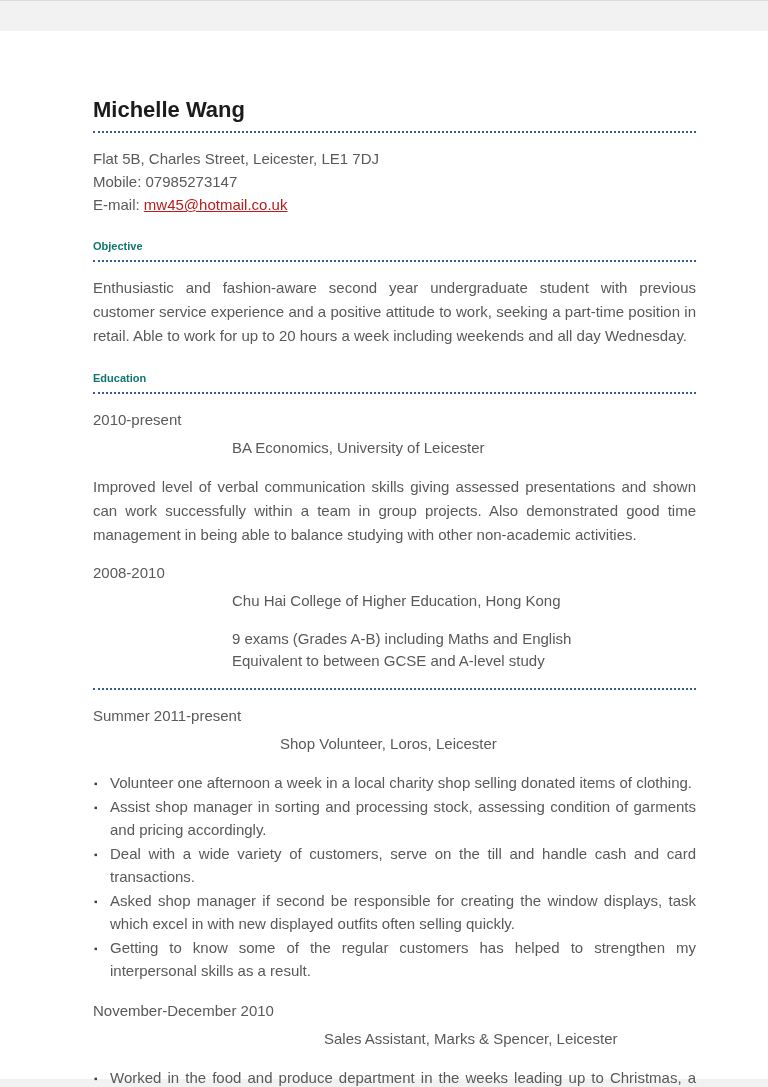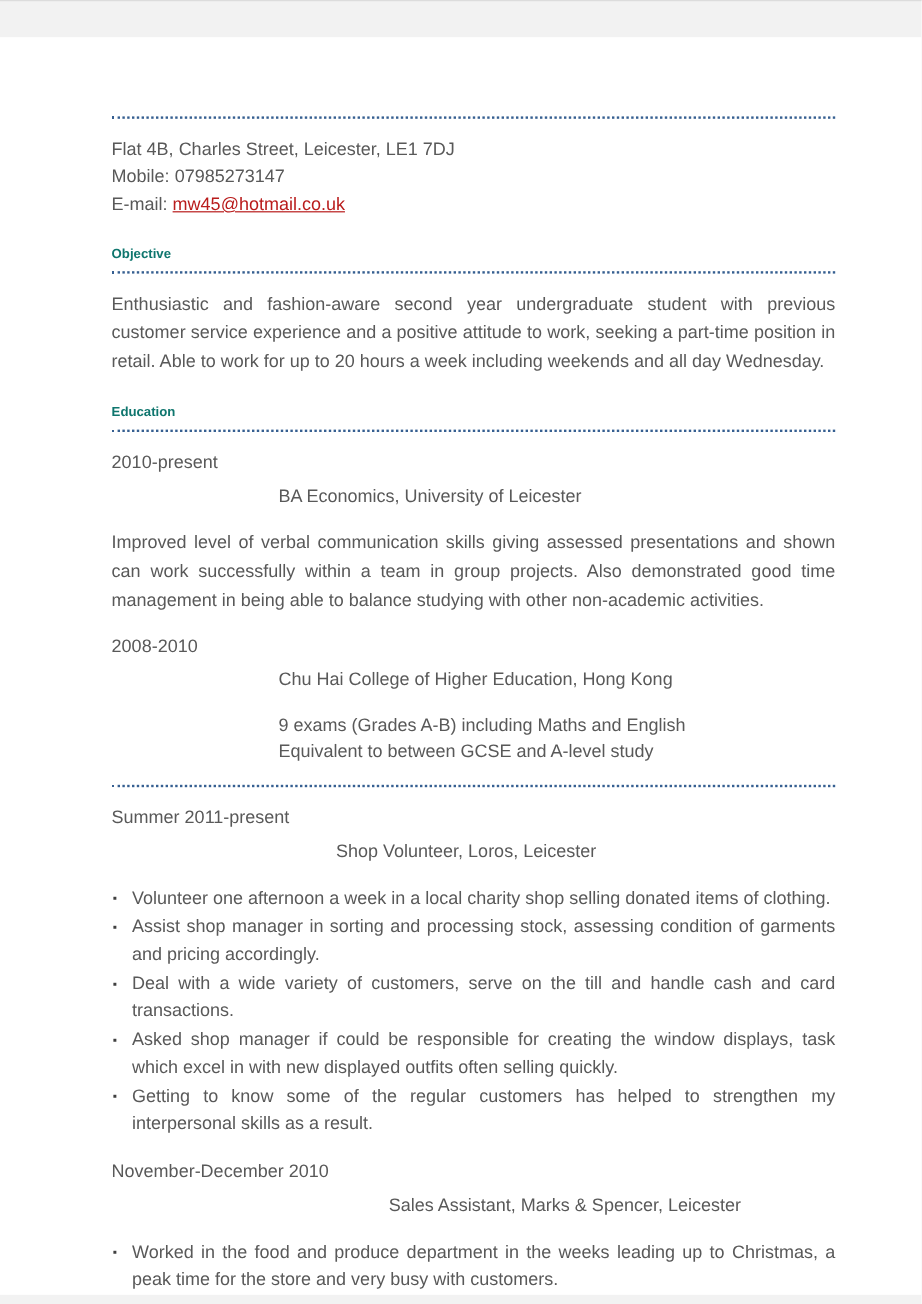--- a/index.html
+++ b/index.html
@@ -78,24 +78,25 @@
     top:1px;
     font-size:10px;
     color:#404040;
   }
 </style>
 </head>
 <body>
 
 <div class="sheet">
 
+  <div class="name">Michelle Wang</div>
   <div class="rule"></div>
 
   <div class="contact">
-    <p>Flat 4B, Charles Street, Leicester, LE1 7DJ</p>
+    <p>Flat 5B, Charles Street, Leicester, LE1 7DJ</p>
     <p>Mobile: 07985273147</p>
     <p><span>E-mail: </span><a class="mail">mw45@hotmail.co.uk</a></p>
   </div>
 
   <h2>Objective</h2>
   <div class="rule"></div>
   <p class="body">Enthusiastic and fashion-aware second year undergraduate student with previous customer service experience and a positive attitude to work, seeking a part-time position in retail. Able to work for up to 20 hours a week including weekends and all day Wednesday.</p>
 
   <h2>Education</h2>
   <div class="rule"></div>
@@ -118,21 +119,21 @@
   <div class="rule"></div>
 
   <div class="row job-1">
     <span class="date">Summer 2011-present</span>
     <span class="detail">Shop Volunteer, Loros, Leicester</span>
   </div>
   <ul class="bullets">
     <li><span class="blt">▪</span><span>Volunteer one afternoon a week in a local charity shop selling donated items of clothing.</span></li>
     <li><span class="blt">▪</span><span>Assist shop manager in sorting and processing stock, assessing condition of garments and pricing accordingly.</span></li>
     <li><span class="blt">▪</span><span>Deal with a wide variety of customers, serve on the till and handle cash and card transactions.</span></li>
-    <li><span class="blt">▪</span><span>Asked shop manager if could be responsible for creating the window displays, task which excel in with new displayed outfits often selling quickly.</span></li>
+    <li><span class="blt">▪</span><span>Asked shop manager if second be responsible for creating the window displays, task which excel in with new displayed outfits often selling quickly.</span></li>
     <li><span class="blt">▪</span><span>Getting to know some of the regular customers has helped to strengthen my interpersonal skills as a result.</span></li>
   </ul>
 
   <div class="row job-2">
     <span class="date">November-December 2010</span>
     <span class="detail">Sales Assistant, Marks &amp; Spencer, Leicester</span>
   </div>
   <ul class="bullets">
     <li><span class="blt">▪</span><span>Worked in the food and produce department in the weeks leading up to Christmas, a peak time for the store and very busy with customers.</span></li>
   </ul>

